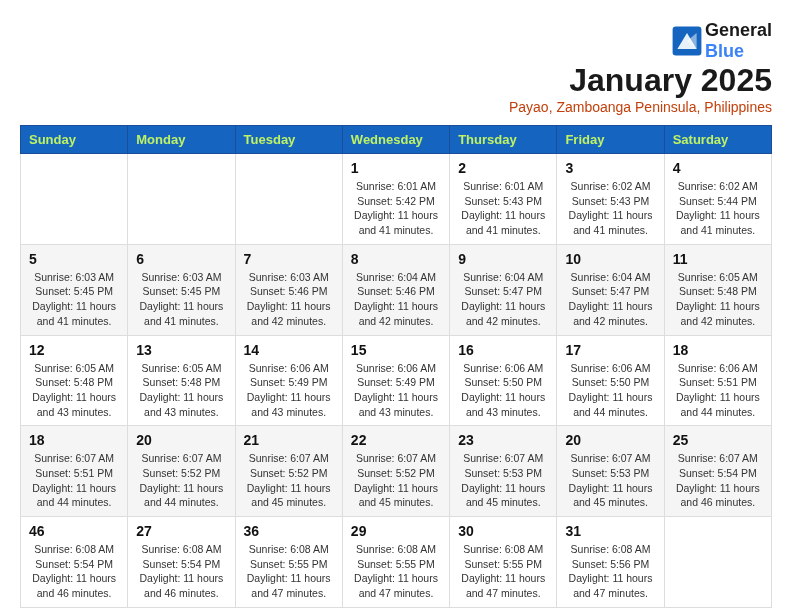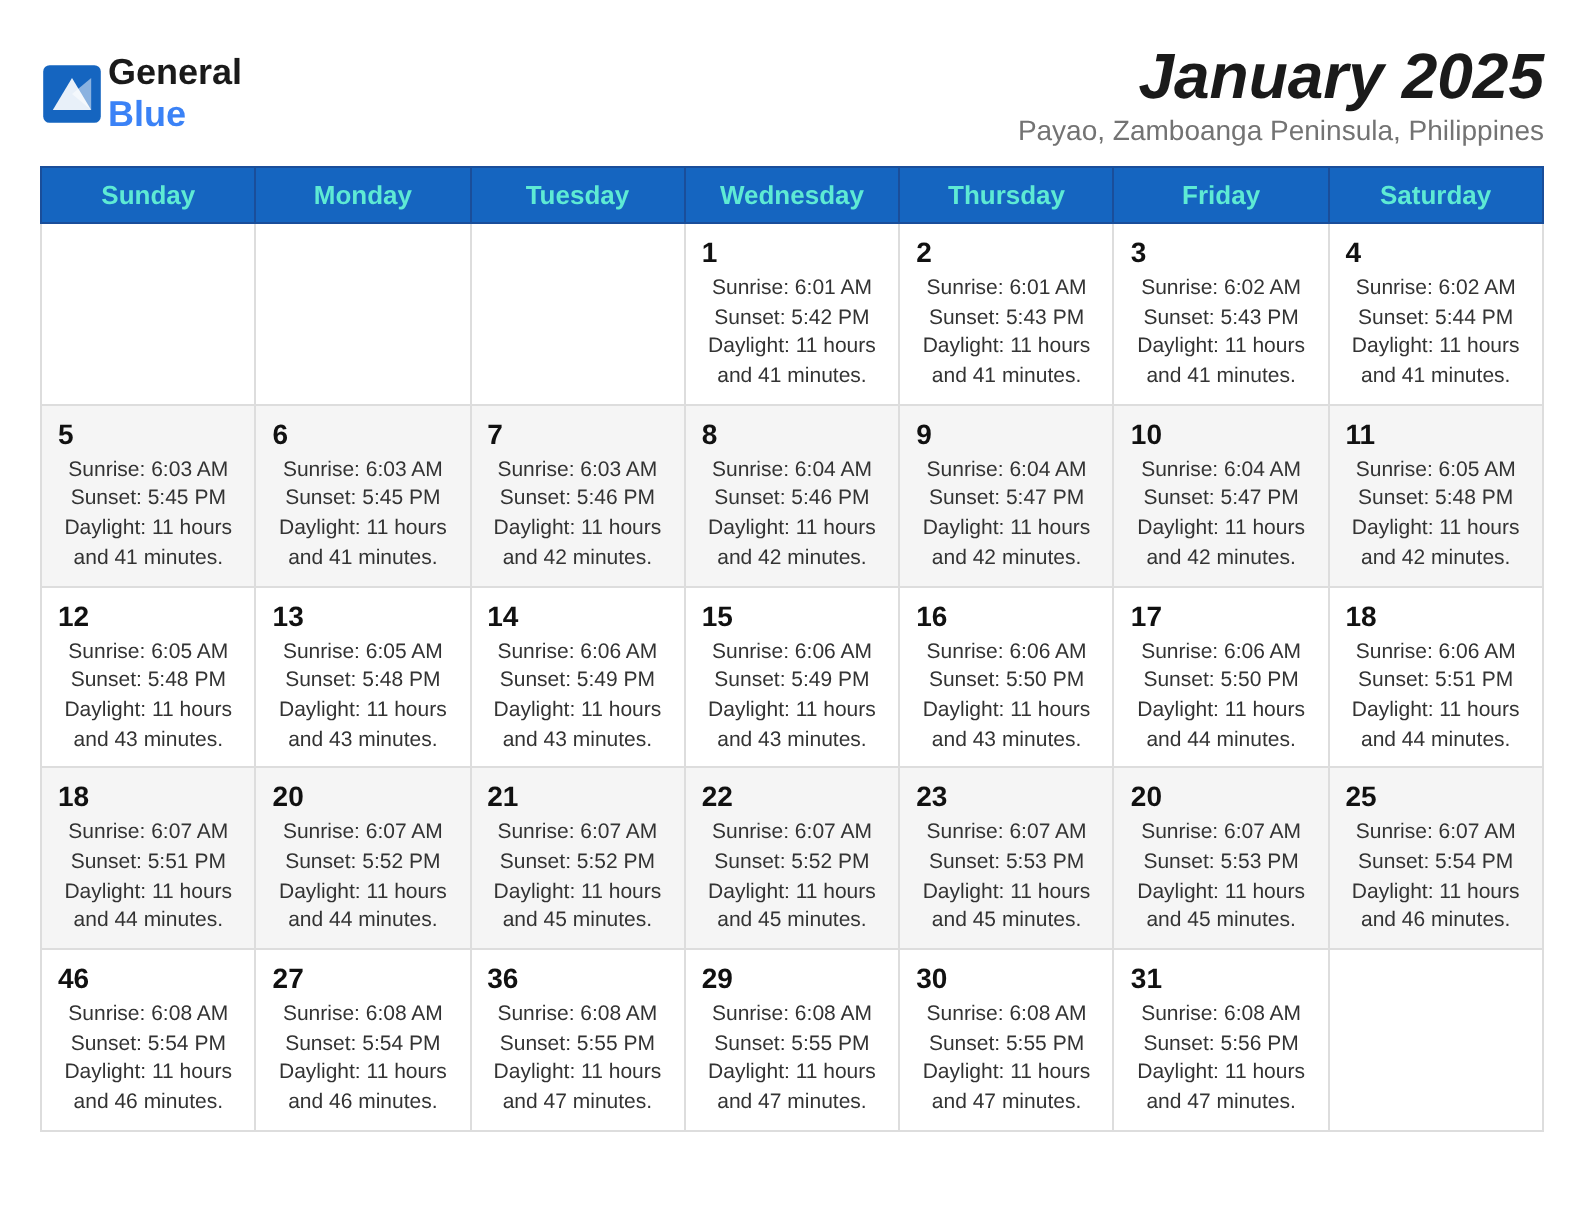--- a/index.html
+++ b/index.html
@@ -6,22 +6,23 @@
     body {
       font-family: Arial, sans-serif;
       background: #fff;
       width: 792px;
       min-height: 612px;
       padding: 20px;
     }
     .header {
       display: flex;
       justify-content: space-between;
-      align-items: center;
+      align-items: flex-end;
       margin-bottom: 10px;
+      flex-direction: column;
     }
     .logo {
       display: flex;
       align-items: center;
       font-size: 18px;
       font-weight: bold;
     }
     .logo-general { color: #1a1a1a; }
     .logo-blue { color: #3b82f6; }
     .logo-icon {
@@ -29,38 +30,37 @@
       height: 32px;
       margin-right: 2px;
     }
     .title-area {
       text-align: right;
     }
     .month-title {
       font-size: 32px;
       font-weight: bold;
       color: #1a1a1a;
-      font-style: italic;
     }
     .location {
       font-size: 14px;
-      color: #737373;
+      color: #c2410c;
     }
     .calendar {
       width: 100%;
       border-collapse: collapse;
       border: 1px solid #ccc;
     }
     .calendar th {
       background-color: #1565c0;
-      color: #5eead4;
+      color: #bef264;
       font-size: 13px;
       font-weight: bold;
       padding: 6px 8px;
-      text-align: center;
+      text-align: left;
       border: 1px solid #1a4e9a;
     }
     .calendar td {
       vertical-align: top;
       padding: 6px 8px;
       border: 1px solid #ddd;
       width: 106px;
       min-height: 90px;
       font-size: 11px;
       color: #333;

